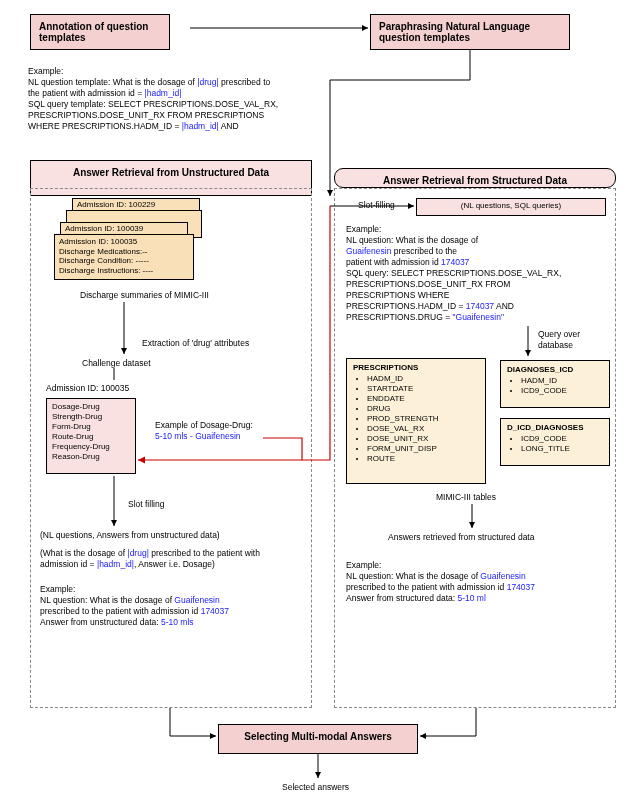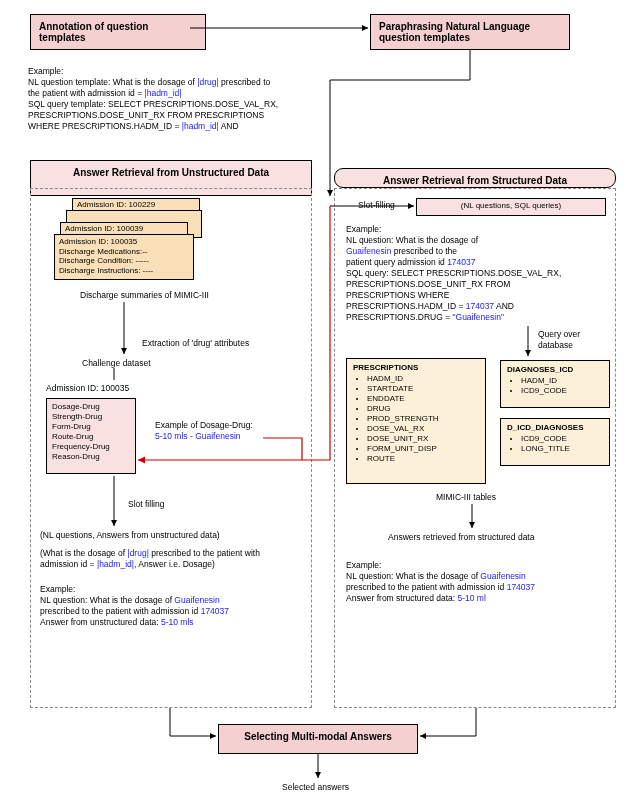--- a/index.html
+++ b/index.html
@@ -13,21 +13,21 @@
   .dashed { border: 1px dashed #888; position: absolute; }
   .txt { position: absolute; font-size: 8.5px; line-height: 1.3; }
   .blue { color: #2020ff; }
   svg { position: absolute; top: 0; left: 0; width: 640px; height: 792px; pointer-events: none; }
   ul { list-style: disc; padding-left: 14px; margin: 2px 0; }
   ul li { margin: 1px 0; }
 </style>
 </head>
 <body>
 
-<div class="box pink" style="left:30px; top:14px; width:176px; height:36px;">
+<div class="box pink" style="left:30px; top:14px; width:140px; height:36px;">
   <div class="title">Annotation of question templates</div>
 </div>
 <div class="box pink" style="left:370px; top:14px; width:200px; height:36px;">
   <div class="title">Paraphrasing Natural Language question templates</div>
 </div>
 
 <div class="txt" style="left:28px; top:66px; width:290px;">
   <div>Example:</div>
   <div><span>NL question template: What is the dosage of </span><span class="blue">|drug|</span><span> prescribed to</span></div>
   <div><span>the patient with admission id = </span><span class="blue">|hadm_id|</span></div>
@@ -89,21 +89,21 @@
 
 <div class="txt" style="left:358px; top:200px;">Slot-filling</div>
 <div class="box pink-light" style="left:416px; top:198px; width:190px; height:18px; text-align:center; font-size:8px; padding:2px;">
   <span>(NL questions, SQL queries)</span>
 </div>
 
 <div class="txt" style="left:346px; top:224px; width:264px;">
   <div>Example:</div>
   <div>NL question: What is the dosage of</div>
   <div><span class="blue">Guaifenesin</span><span> prescribed to the</span></div>
-  <div><span>patient query admission id </span><span class="blue">174037</span></div>
+  <div><span>patient with admission id </span><span class="blue">174037</span></div>
   <div>SQL query: SELECT PRESCRIPTIONS.DOSE_VAL_RX,</div>
   <div>PRESCRIPTIONS.DOSE_UNIT_RX FROM</div>
   <div>PRESCRIPTIONS WHERE</div>
   <div><span>PRESCRIPTIONS.HADM_ID = </span><span class="blue">174037</span><span> AND</span></div>
   <div><span>PRESCRIPTIONS.DRUG = </span><span class="blue">"Guaifenesin"</span></div>
 </div>
 
 <div class="txt" style="left:538px; top:329px; width:60px;">
   <div>Query over database</div>
 </div>

